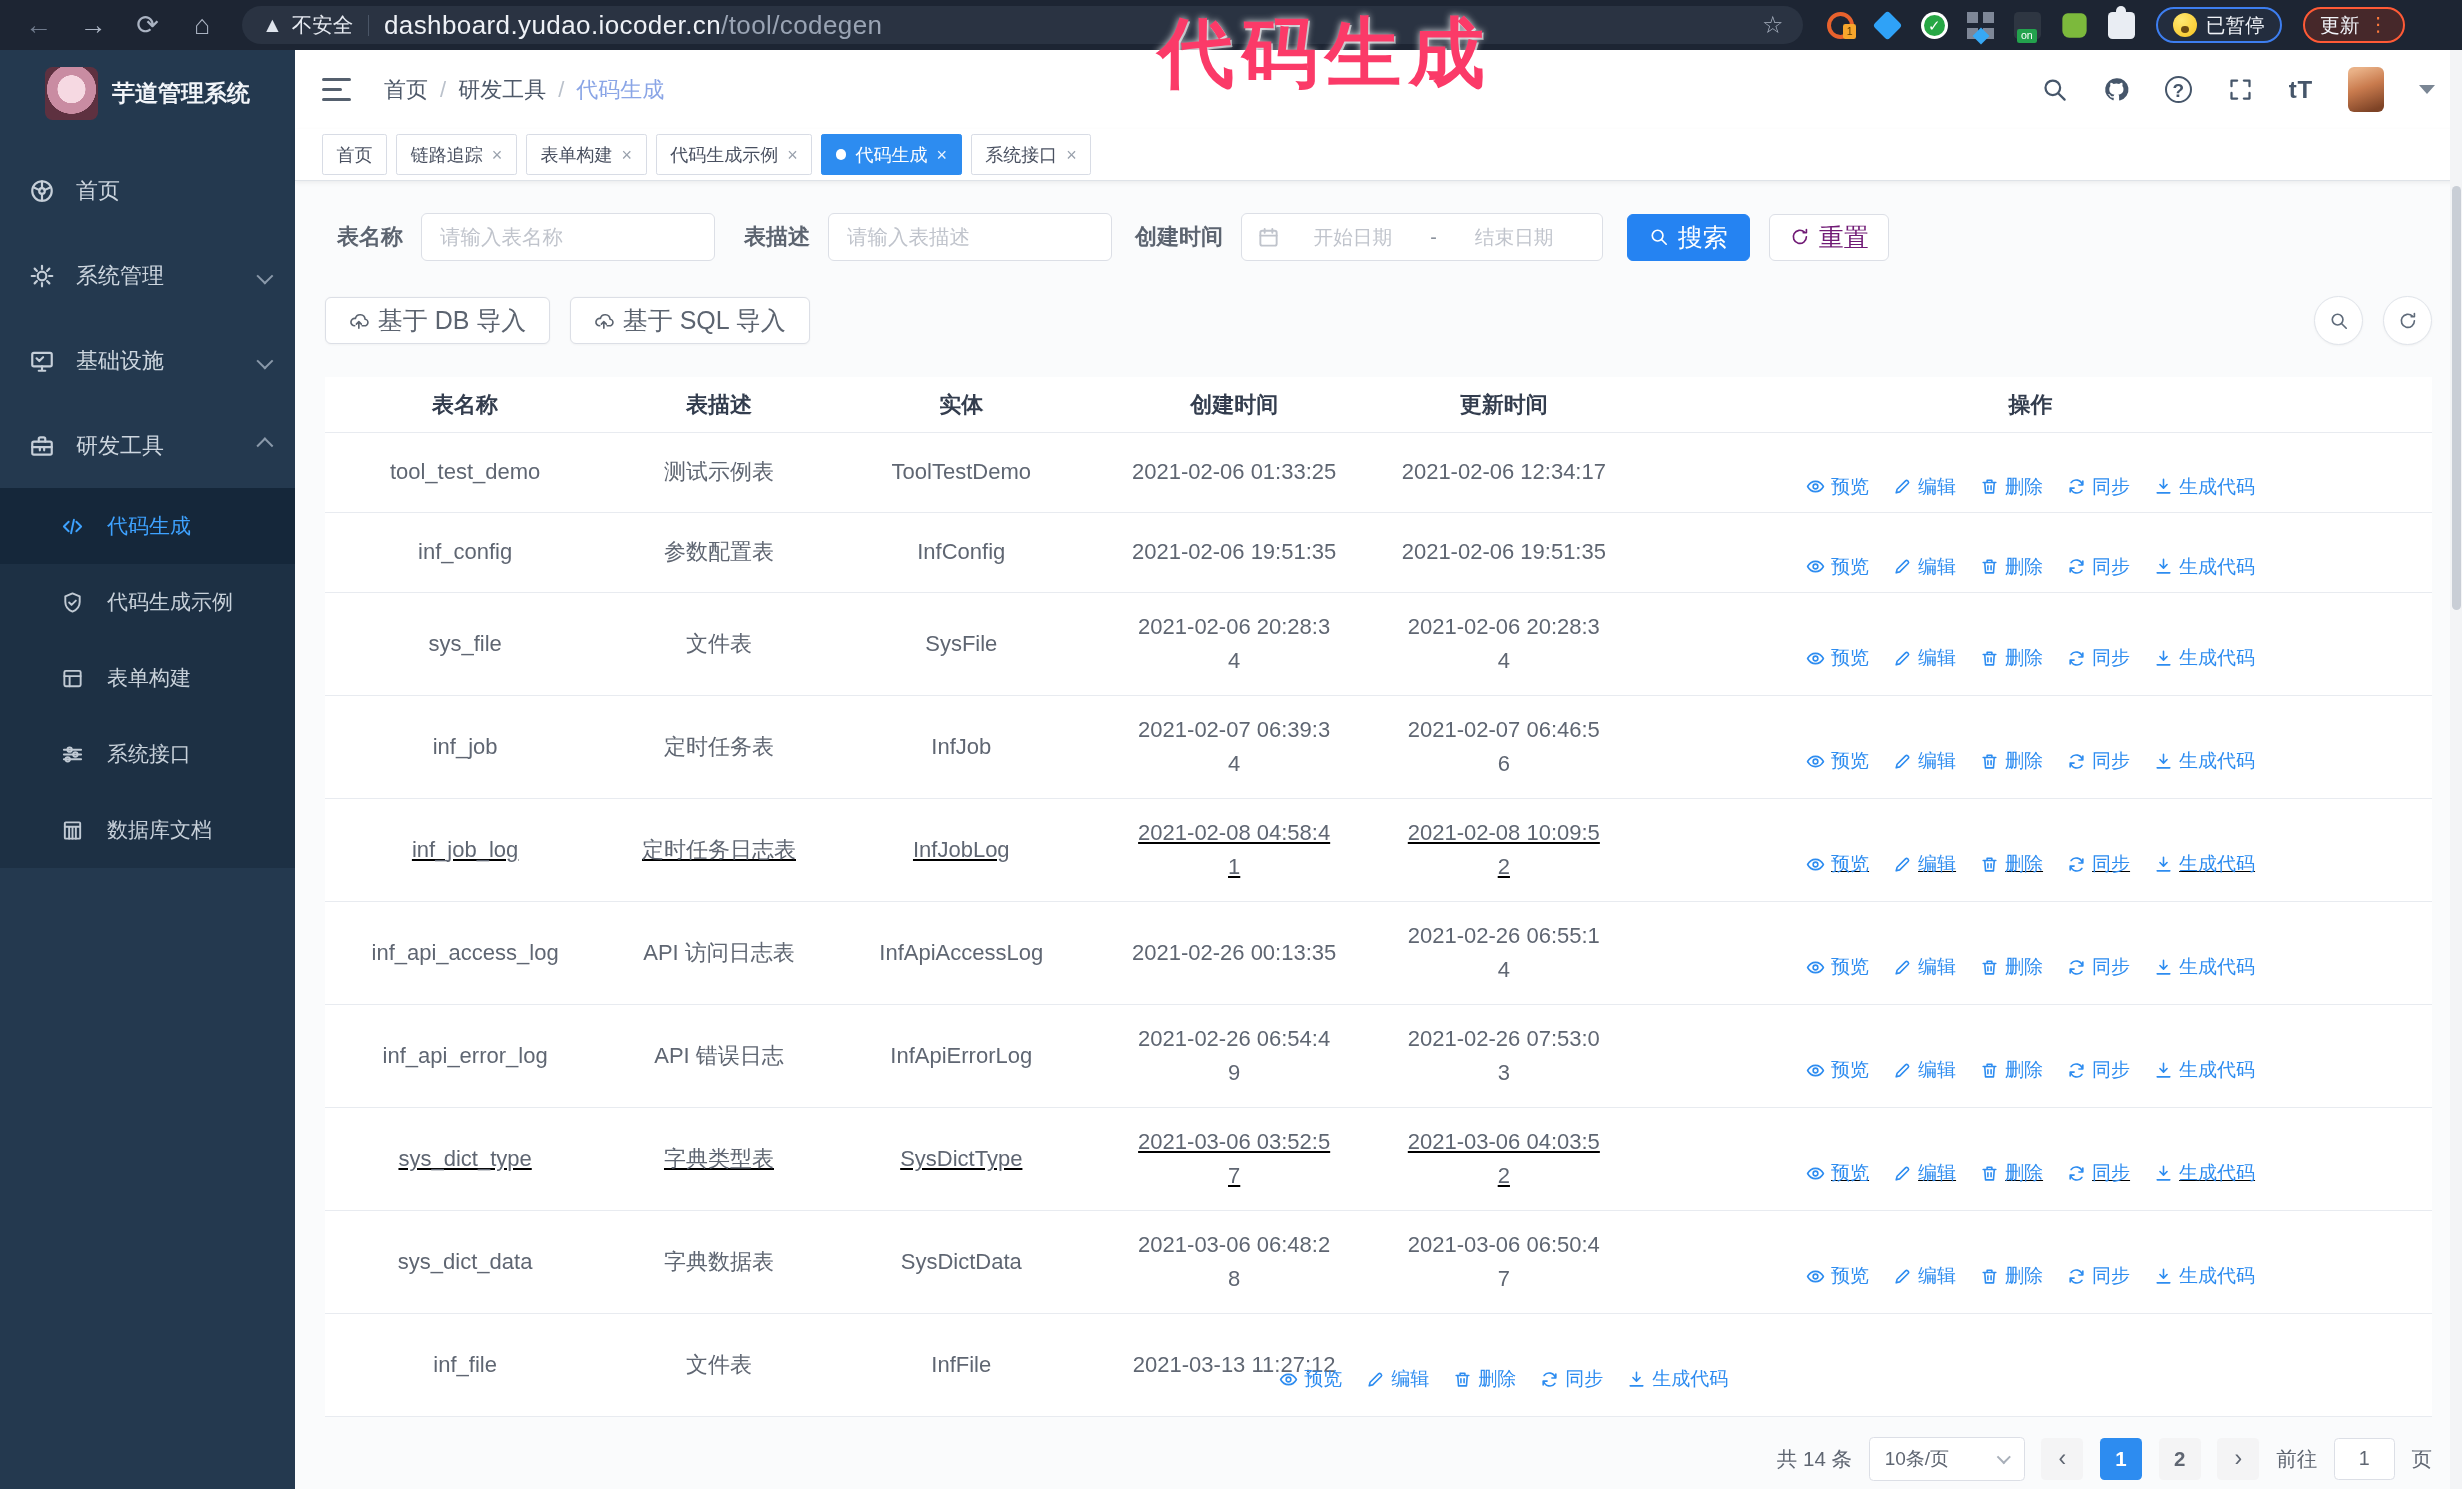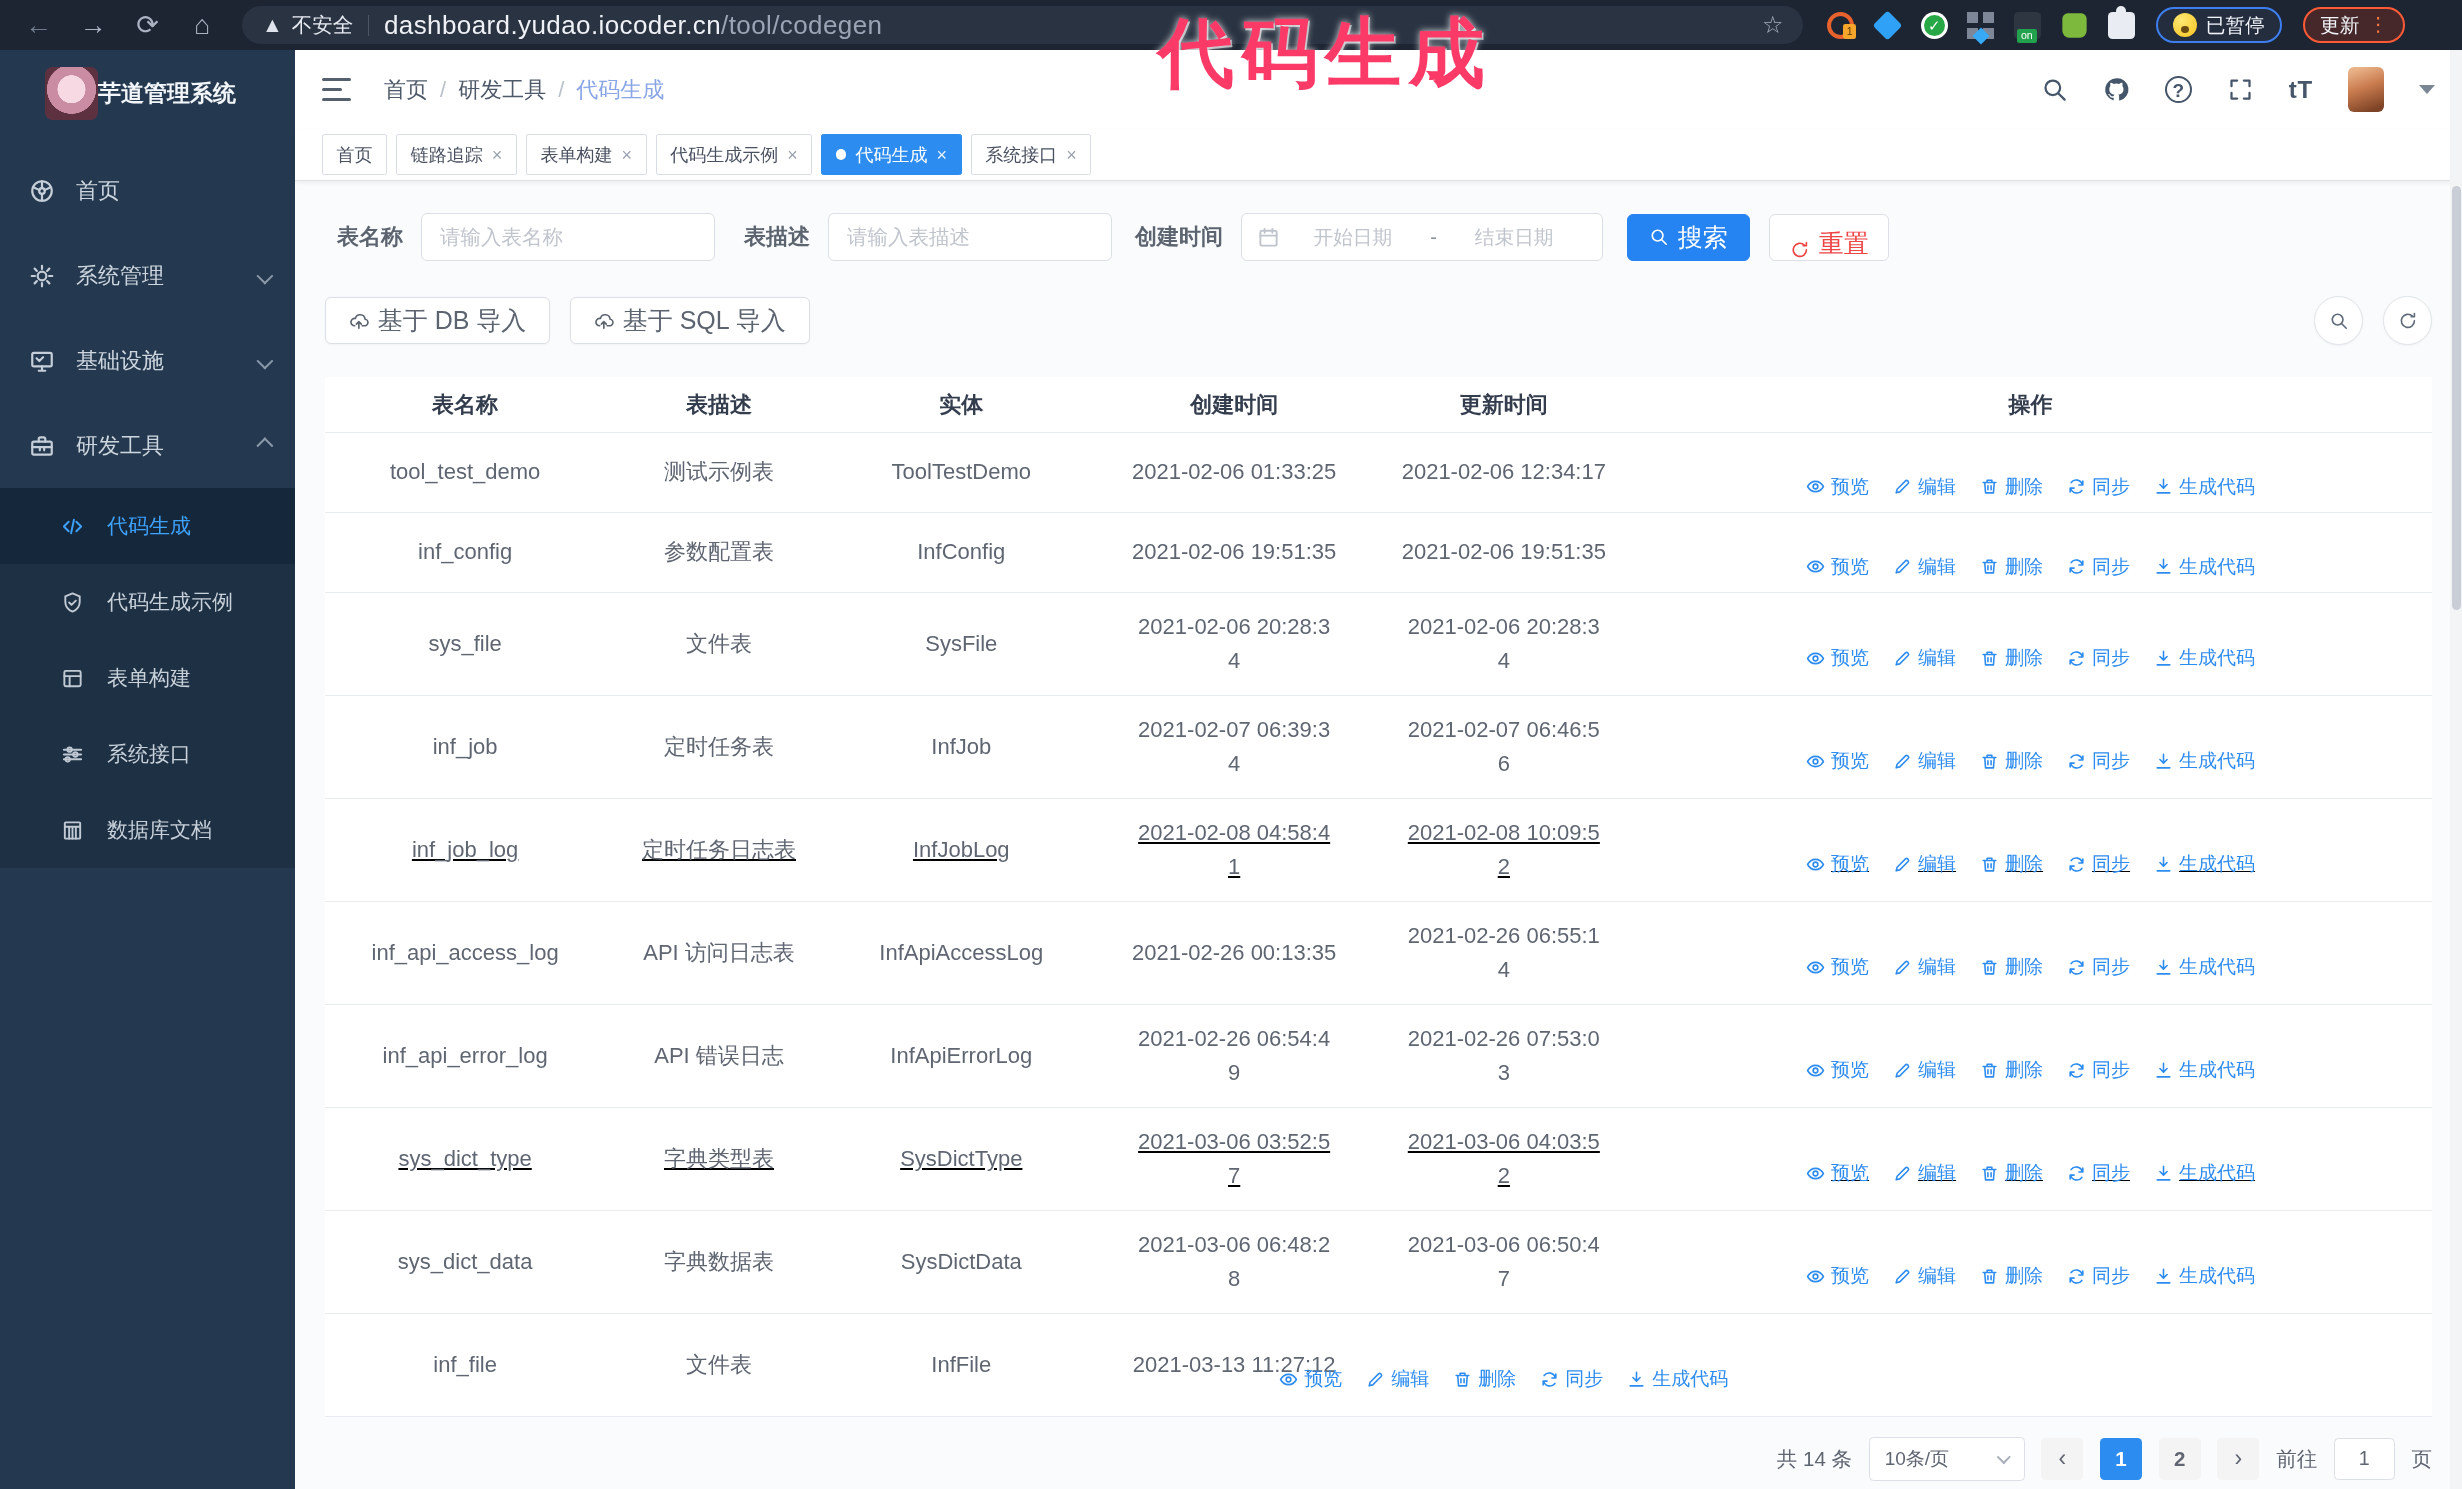--- a/index.html
+++ b/index.html
@@ -39,21 +39,21 @@
   .pill-label{font-size:19.7px;color:#f0f3f8;}
   .pill-update{border:2.3px solid #ff5a36;background:#46282a;}
   .pill-update .dots{color:#ff7a3c;font-size:19.7px;letter-spacing:0;line-height:1;}
 
   
   .annotation{position:absolute;left:1158px;top:3px;z-index:60;font-size:76px;font-weight:700;letter-spacing:7.6px;color:#fb3a68;text-shadow:0 0 7.6px rgba(255,255,255,.85),1.5px 1.5px 0 rgba(255,255,255,.6);pointer-events:none;}
 
   
   .app{display:flex;height:1440px;}
   .sidebar{width:295px;flex:0 0 auto;background:#24394f;color:#c6cfd9;display:flex;flex-direction:column;}
-  .logo-row{display:flex;align-items:center;gap:0;padding:16.7px 0 15px 45px;text-align:right;}
+  .logo-row{display:flex;align-items:center;gap:14px;padding:16.7px 0 15px 45px;text-align:right;}
   .logo-img{width:53px;height:53px;border-radius:7.6px;background:radial-gradient(circle at 50% 42%,#f6d9e2 0 34%,#c98ca2 35% 60%,#5e3140 61%);flex:0 0 auto;}
   .logo-title{font-size:23px;font-weight:700;color:#f2f5f9;}
   .menu{margin-top:13.6px;}
   .mi{height:85px;display:flex;align-items:center;padding:0 24px 0 29px;cursor:pointer;}
   .mi .ic{width:26px;height:26px;flex:0 0 auto;color:#c6cfd9;}
   .mi .lbl{margin-left:21px;font-size:22px;color:#cdd6df;}
   .chev{margin-left:auto;width:9.8px;height:9.8px;border-right:2.3px solid #8a99aa;border-bottom:2.3px solid #8a99aa;transform:rotate(45deg);}
   .chev.up{transform:rotate(-135deg);}
   .submenu{background:#1d3044;}
   .smi{height:76px;display:flex;align-items:center;padding-left:61px;cursor:pointer;}
@@ -94,21 +94,21 @@
   .flabel{font-size:22px;color:#5c6470;font-weight:600;margin:0 18px 0 12px;white-space:nowrap;}
   .tinput{width:294px;height:48px;border:0.8px solid #dcdfe6;border-radius:6px;background:#fff;font-size:20.5px;color:#303133;padding:0 18px;box-sizing:border-box;outline:none;font-family:inherit;}
   .tinput::placeholder{color:#c0c4cc;}
   .datebox{width:362px;height:48px;border:0.8px solid #dcdfe6;border-radius:6px;background:#fff;display:flex;align-items:center;padding:0 15px;box-sizing:border-box;cursor:text;}
   .datebox .ic{width:23px;height:23px;color:#c0c4cc;flex:0 0 auto;}
   .datebox .ph{flex:1;text-align:center;font-size:19.7px;color:#c0c4cc;}
   .datebox .sep{font-size:19.7px;color:#8a919c;padding:0 4.5px;}
   .btn{display:inline-flex;align-items:center;justify-content:center;gap:9px;height:47px;border-radius:6px;font-size:25px;cursor:pointer;box-sizing:border-box;white-space:nowrap;}
   .btn .ic{width:19.7px;height:19.7px;}
   .btn-primary{background:#2583f2;color:#fff;border:0.8px solid #2583f2;padding:0 21px;margin-left:24px;}
-  .btn-plain{background:#fff;color:#ef4444;border:0.8px solid #dcdfe6;padding:0 19.7px;margin-left:19.7px;align-items:flex-end;}
+  .btn-plain{background:#fff;color:#701a75;border:0.8px solid #dcdfe6;padding:0 19.7px;margin-left:19.7px;}
   .toolbar-row{display:flex;align-items:center;margin-top:35px;}
   .btn-import{background:#fff;color:#5c6470;border:0.8px solid #dcdfe6;padding:0 23px;box-shadow:0 0.8px 2.3px rgba(0,0,0,.04);}
   .btn-import + .btn-import{margin-left:19.7px;}
   .tool-circles{margin-left:auto;display:flex;gap:19.7px;}
   .circle-btn{width:47px;height:47px;border-radius:50%;border:0.8px solid #e0e4ea;background:#fff;display:flex;align-items:center;justify-content:center;color:#5f6b7a;cursor:pointer;box-shadow:0 0.8px 2.3px rgba(0,0,0,.05);}
   .circle-btn .ic{width:19.7px;height:19.7px;}
 
   
   .table{margin-top:32px;background:#fff;}
   .thead,.trow{display:grid;grid-template-columns:13.3% 10.8% 12.2% 13.7% 11.9% 38.1%;align-items:center;}

